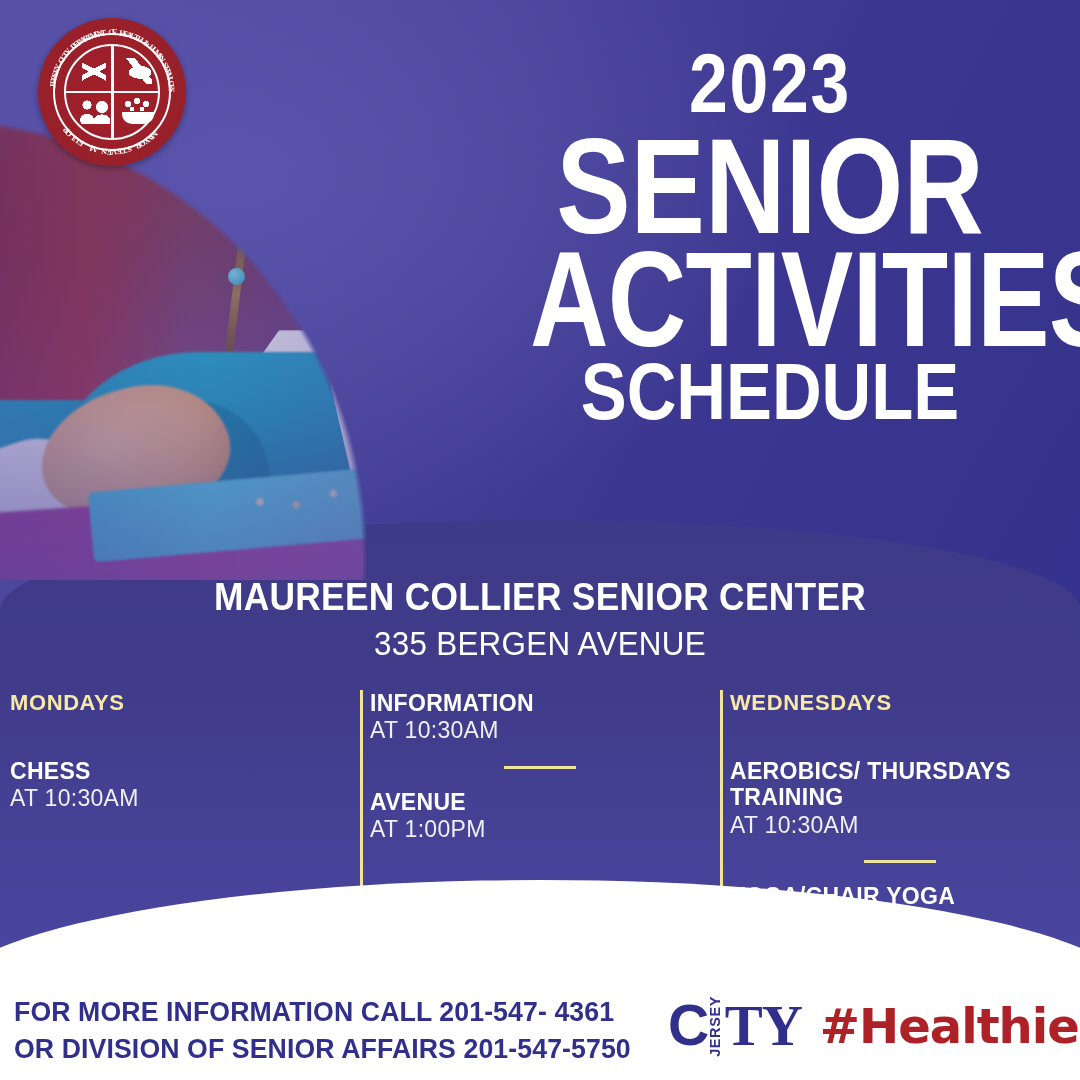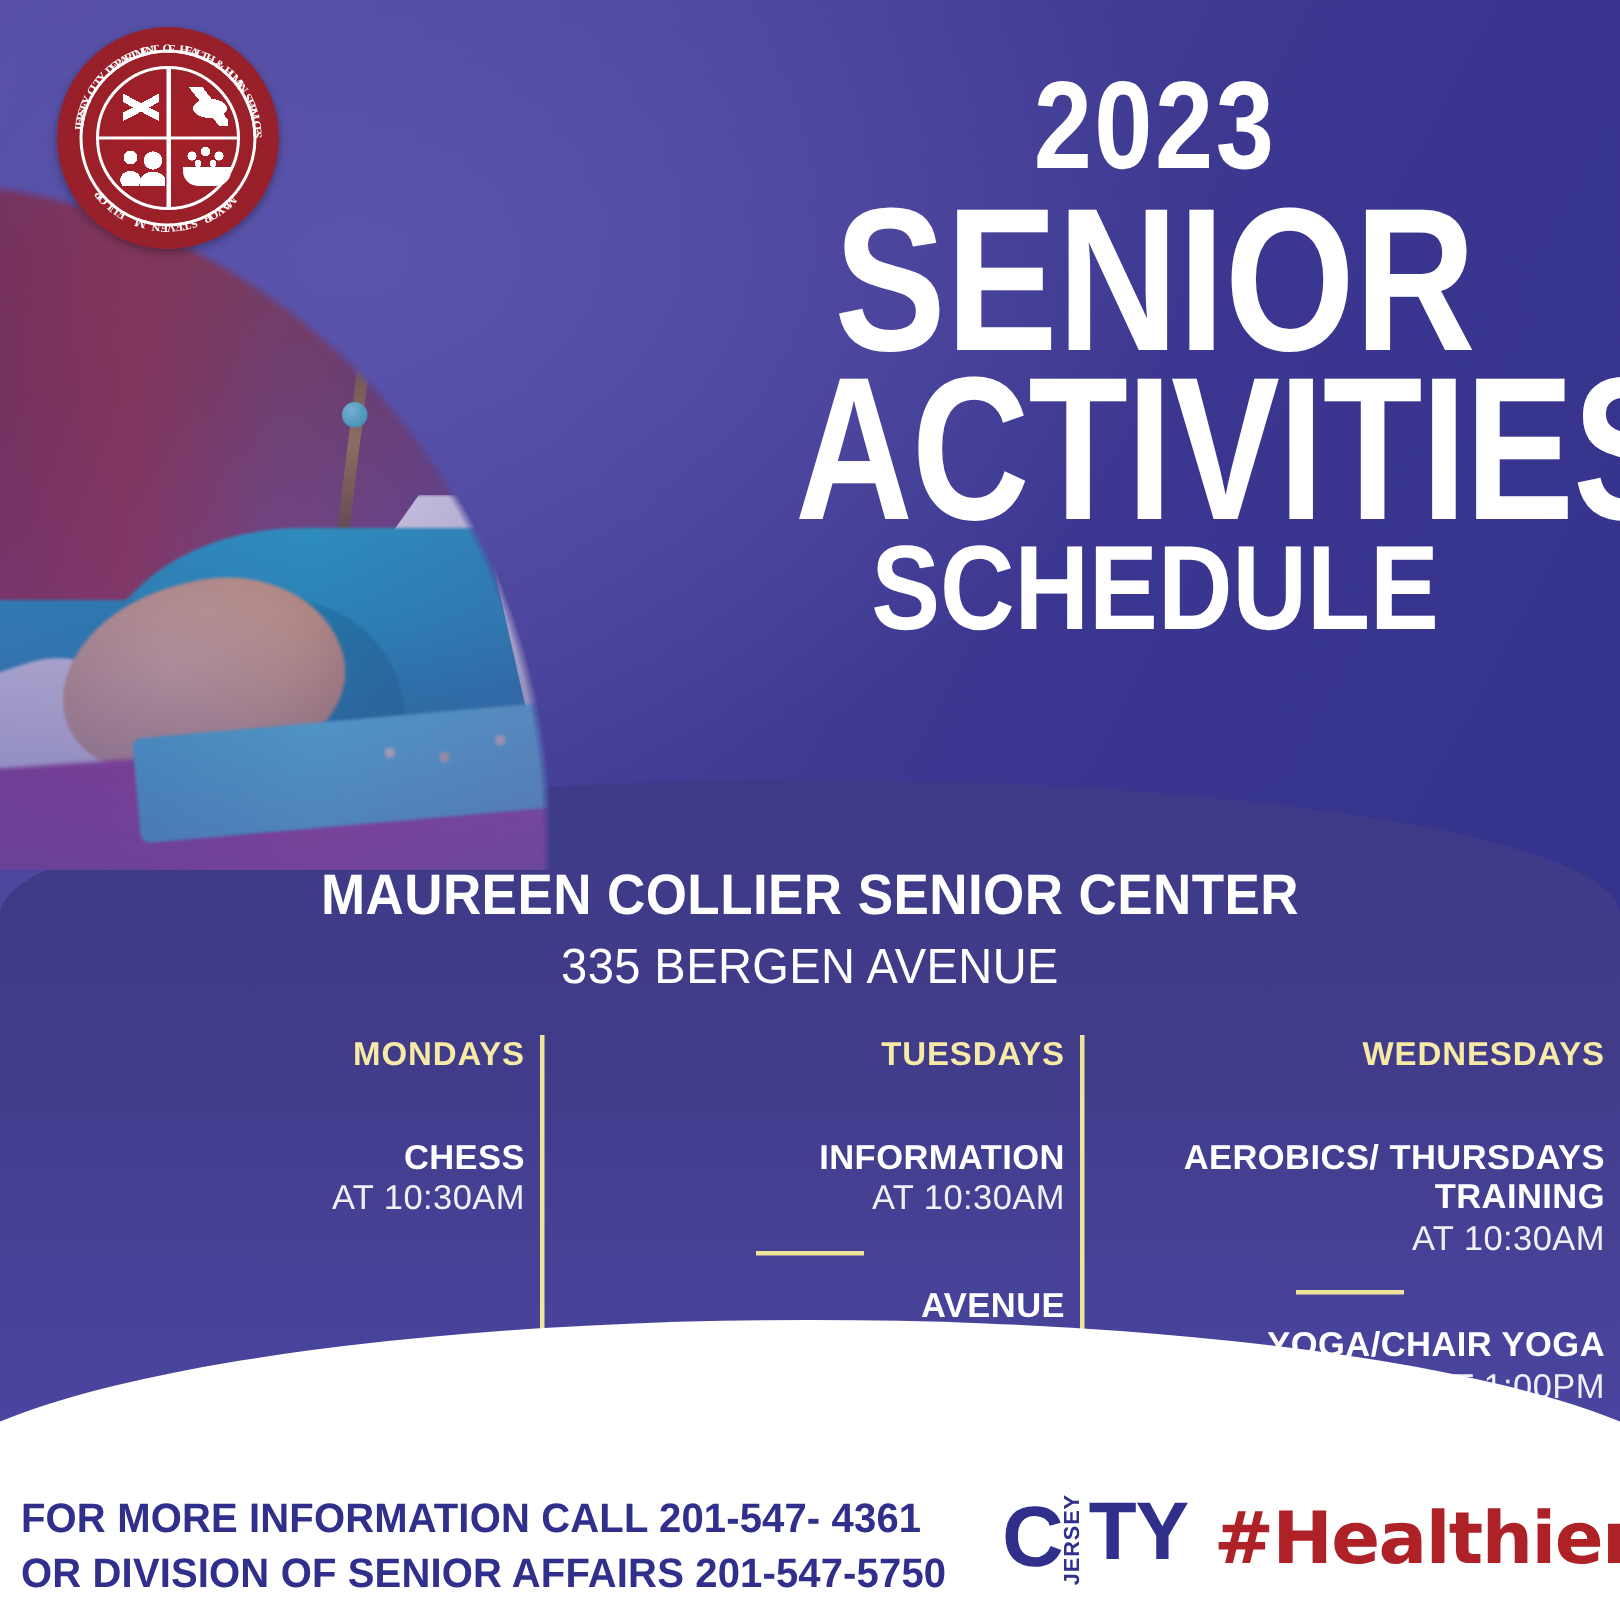--- a/index.html
+++ b/index.html
@@ -280,21 +280,21 @@
     font-size:33px; font-weight:400; margin-top:6px;
     letter-spacing:.3px; transform:scaleX(.95); transform-origin:center;
   }
 
   
   .schedule {
     position:absolute; left:0; top:690px; width:1080px; height:260px;
     display:flex;
   }
   .col {
-    position:relative; flex:1 1 0; text-align:right;
+    position:relative; flex:1 1 0; text-align:left;
     padding:0 10px;
   }
   .col + .col::before {
     content:""; position:absolute; left:0; top:0;
     width:3px; height:255px; background:#f0e49b;
   }
   .day {
     font-size:22px; font-weight:bold; color:#f7e9a6;
     letter-spacing:.6px; margin-bottom:42px;
   }
@@ -331,21 +331,21 @@
     font-size:57px; line-height:1; letter-spacing:-2px;
     font-family:"Liberation Sans", sans-serif;
   }
   .jc-jersey {
     font-size:14.5px; font-weight:bold; letter-spacing:.6px;
     writing-mode:vertical-rl; transform:rotate(180deg);
     margin:0 2px 0 1px; line-height:1;
   }
   .jc-ty {
     font-size:57px; line-height:1; letter-spacing:-1px;
-    font-family:Liberation Mono, monospace;
+    font-family:Liberation Serif, serif;
   }
   .hashtag {
     margin-left:18px; color:#ad2127; font-weight:bold;
     font-size:48px; letter-spacing:-1px; line-height:1;
     font-family:"DejaVu Sans", sans-serif;
   }
 </style>
 </head>
 <body>
 
@@ -478,21 +478,20 @@
 
   <div class="schedule" id="schedule">
       <div class="col">
         <div class="day">MONDAYS</div>
         <div class="act">
           <div class="act-name">CHESS</div>
           <div class="act-time">AT 10:30AM</div>
         </div>
       </div>
       <div class="col">
-        <div class="day">TUESDAYS</div>
         <div class="act">
           <div class="act-name">INFORMATION</div>
           <div class="act-time">AT 10:30AM</div>
         </div>
         <div class="act-sep"></div>
         <div class="act">
           <div class="act-name">AVENUE</div>
           <div class="act-time">AT 1:00PM</div>
         </div>
       </div>

